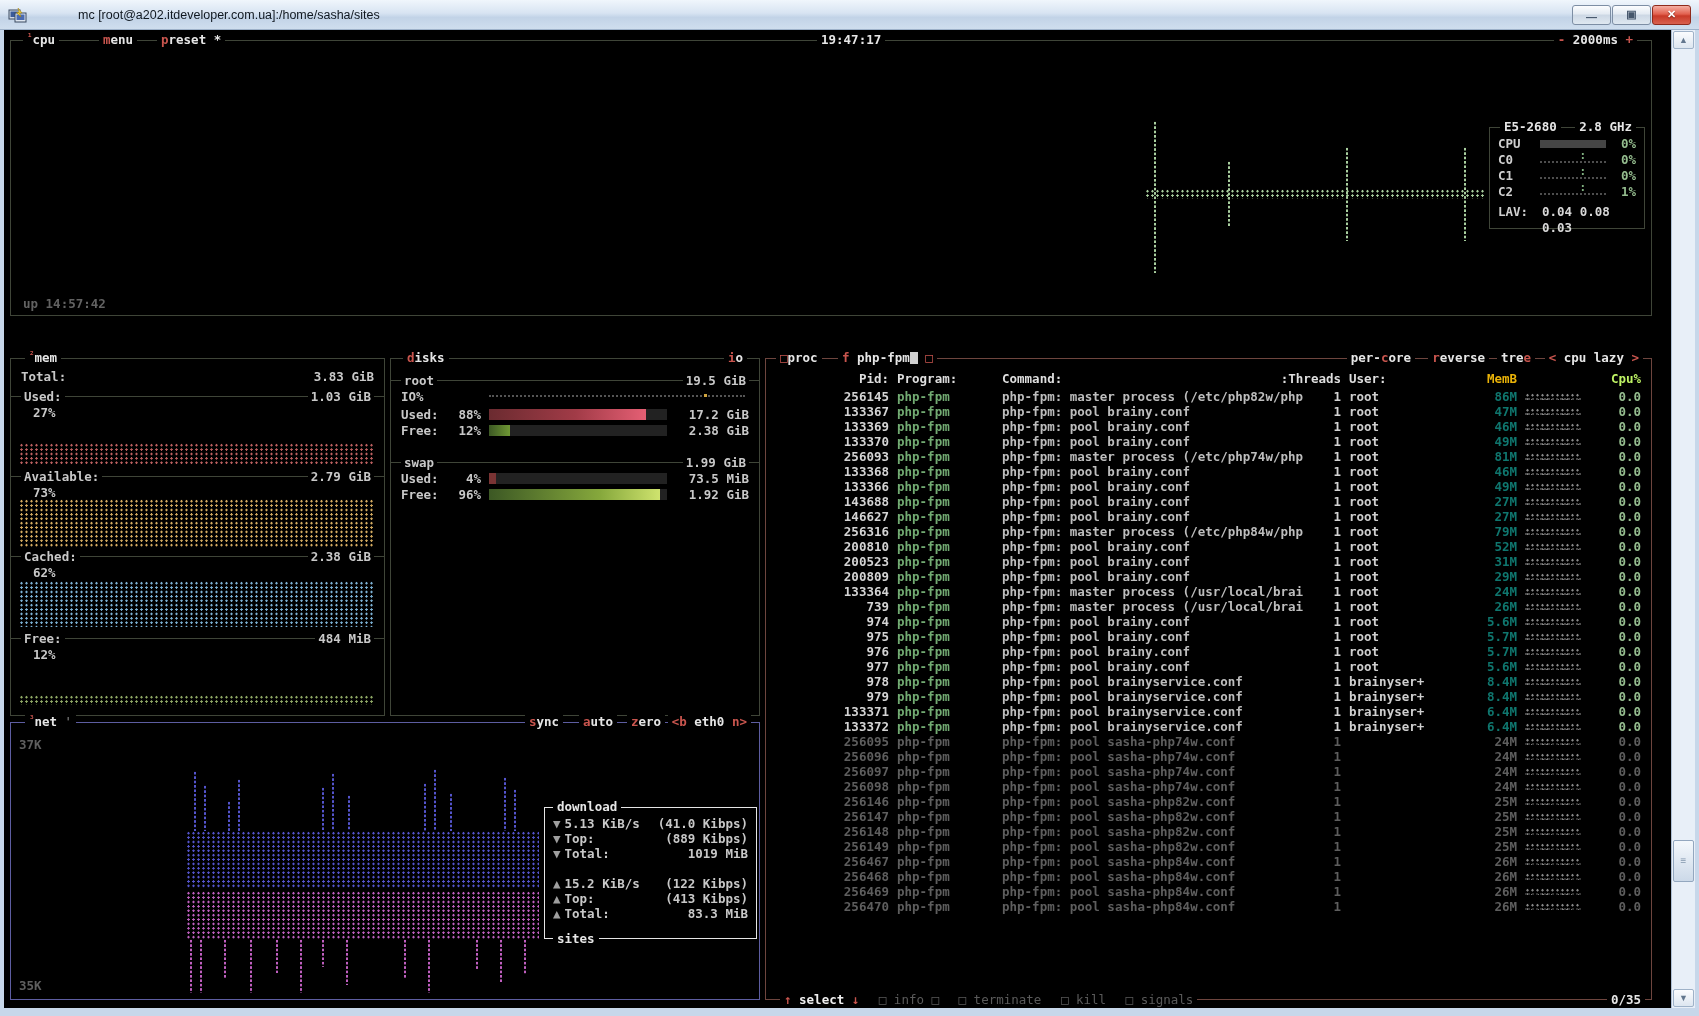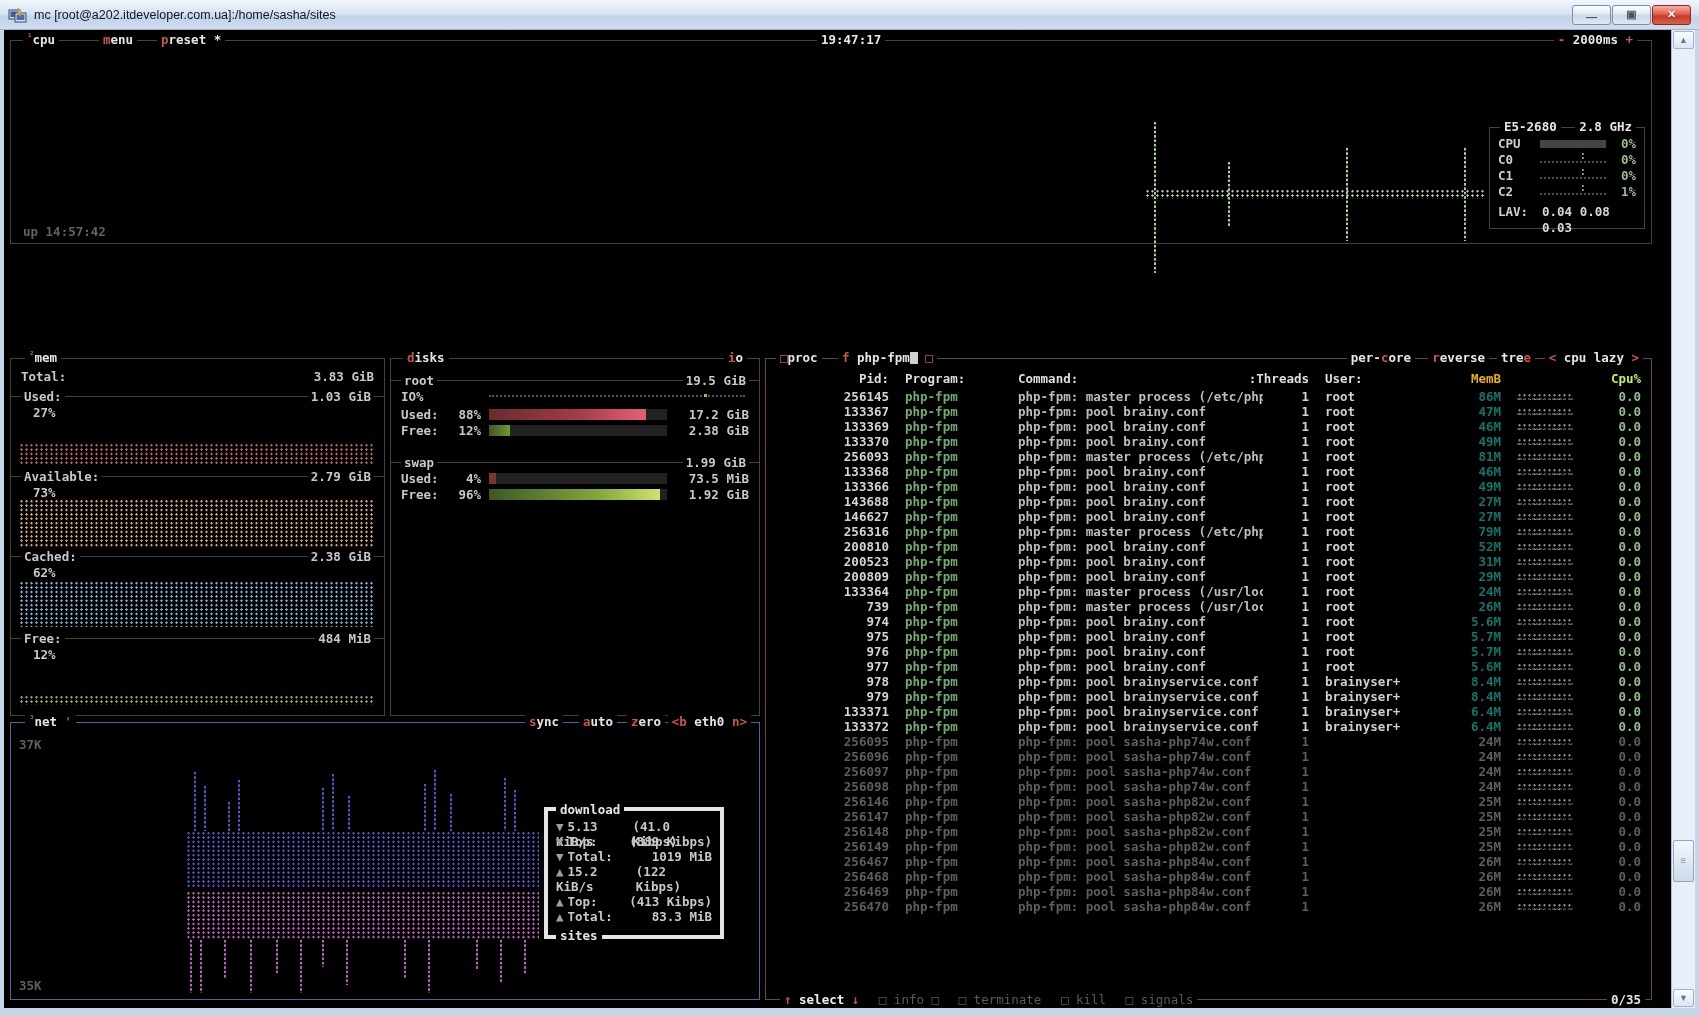--- a/index.html
+++ b/index.html
@@ -1,18 +1,18 @@
 <!DOCTYPE html>
 <html style="--hotkey: #c9554e; --text-bright: #e6e6e6; --dim: #626262; --value-green: #95bd8f; --program-green: #72ab72; --border-main: #3f4538; --border-net: #5d5da1; --border-proc: #6e453e; --meter-used: #bc6060; --meter-available: #d4ab61; --meter-cached: #7cb2d6; --meter-free: #90aa66; --net-download: #5454cd; --net-upload: #c05fc0; --cpu-graph: #a9cf9f;"><head>
 <meta charset="utf-8">
 <style>
   html,body{margin:0;padding:0;background:#8a9bb0;}
   .window{position:relative;width:1699px;height:1016px;background:#c7d7ea;font-family:"Liberation Sans",sans-serif;overflow:hidden;box-shadow:0 0 0 1px #5f7188;}
   
-  .titlebar{position:absolute;top:0;left:0;right:0;height:30px;background:linear-gradient(#f0f6fc,#d8e4f2 45%,#c2d3e7 60%,#cfdeee);border-bottom:1px solid #9db1c9;display:flex;align-items:center;padding:0 6px;box-sizing:border-box;}
+  .titlebar{position:absolute;top:0;left:0;right:0;height:30px;background:linear-gradient(#f0f6fc,#d8e4f2 45%,#c2d3e7 60%,#cfdeee);border-bottom:1px solid #9db1c9;display:flex;align-items:center;padding:0 6px;box-sizing:border-box;gap:44px;}
   .app-icon{width:20px;height:18px;margin:0 6px 0 2px;flex:0 0 auto;}
   .title-text{font-size:12.5px;color:#101820;flex:1;white-space:nowrap;overflow:hidden;}
   .winbtns{display:flex;gap:1px;margin-right:2px;}
   .wbtn{width:39px;height:20px;border:1px solid #7d8ea4;border-radius:3px;display:flex;align-items:center;justify-content:center;background:linear-gradient(#fcfdfe,#e3eaf2 45%,#ccd7e4 50%,#dfe8f1);box-sizing:border-box;cursor:default;}
   .wbtn .glyph{color:#45566b;font-size:11px;font-weight:bold;line-height:1;}
   .wbtn.min .glyph{transform:translateY(3px);}
   .wbtn.close{background:linear-gradient(#f5b0a4,#e2614f 45%,#c93a28 55%,#d8604e);border-color:#8e2a1c;}
   .wbtn.close .glyph{color:#fff;text-shadow:0 1px 1px #7a1f12;}
   
   .vscroll{position:absolute;top:30px;left:1671px;width:24px;height:978px;background:#e8eff8;border-left:1px solid #aebfd4;box-sizing:border-box;}
@@ -29,21 +29,21 @@
   .sup{color:var(--hotkey);font-size:9px;vertical-align:4px;}
   .dimtxt{color:var(--dim);}
   .green{color:var(--value-green);}
   .row{position:absolute;left:0;right:0;height:15px;line-height:15px;padding:0 10px;box-sizing:border-box;}
   .line-row{background:linear-gradient(var(--lc,#3f4538),var(--lc,#3f4538)) 0 50%/100% 1px no-repeat;display:flex;justify-content:space-between;}
   .line-row span{background:#000;padding:0 3px;}
   .rlab{position:absolute;left:10px;}.rval{position:absolute;right:10px;}
   .dots{background-image:radial-gradient(circle,var(--dc,#888) 1.05px,transparent 1.35px);background-size:5px 4.4px;}
   .vspike{position:absolute;width:4px;background-image:radial-gradient(circle,var(--dc,#888) 1.05px,transparent 1.35px);background-size:4px 4.4px;}
   
-  #cpu-box{left:6px;top:10px;width:1642px;height:204px;}
+  #cpu-box{left:6px;top:10px;width:1642px;height:276px;}
   .cpu-uptime{position:absolute;left:12px;bottom:4px;color:var(--dim);}
   #cpu-hline{position:absolute;left:1134px;top:148px;width:340px;height:10px;}
   .infobox{position:absolute;right:6px;top:86px;width:156px;height:102px;border:1px solid var(--border-main);box-sizing:border-box;background:#000;}
   .infobox .btitle{display:flex;gap:14px;}
   .irow{position:absolute;left:8px;right:8px;height:16px;line-height:16px;}
   .irow .ilab{position:absolute;left:0;color:#cfcfcf;}
   .irow .ival{position:absolute;right:0;}
   .imeter{position:absolute;left:42px;width:66px;top:4px;height:8px;}
   .imeter.solid{background:#454545;}
   .imeter.dotline{border-bottom:2px dotted #4e4e4e;height:5px;}
@@ -59,27 +59,27 @@
   .dval{position:absolute;right:10px;}
   .dbar{position:absolute;left:98px;right:92px;top:2px;height:11px;background:#222;}
   .dfill{position:absolute;left:0;top:0;bottom:0;}
   .ioline{position:absolute;left:98px;right:14px;top:6px;border-bottom:2px dotted #555;}
   .iodot{position:absolute;right:52px;top:5px;width:3px;height:3px;background:#cfa43e;}
   
   #net-box{left:6px;top:692px;width:750px;height:278px;border-color:var(--border-net);}
   #net-box .btitle,#net-box .bfoot{color:var(--text-bright);}
   .scale-lab{position:absolute;color:#5f5f5f;}
   .nband{position:absolute;}
-  .subbox{position:absolute;left:533px;top:84px;width:180px;height:132px;border:4px solid #e5e5e5;background:#000;box-sizing:border-box;}
+  .subbox{position:absolute;left:533px;top:84px;width:213px;height:132px;border:1px solid #e5e5e5;background:#000;box-sizing:border-box;}
   .srow{position:absolute;left:8px;right:8px;height:15px;line-height:15px;display:flex;justify-content:space-between;}
   .arrow{color:#9f9f9f;margin-right:4px;}
   
   #proc-box{left:761px;top:328px;width:887px;height:642px;border-color:var(--border-proc);}
   .phead{position:absolute;top:12px;left:0;right:0;color:#dedede;}
-  .prow,.phead{display:grid;grid-template-columns:115px 97px 1fr 30px 108px 52px 56px 52px;column-gap:16px;height:15px;line-height:15px;padding:0 10px 0 8px;}
+  .prow,.phead{display:grid;grid-template-columns:115px 97px 1fr 30px 108px 52px 56px 52px;column-gap:8px;height:15px;line-height:15px;padding:0 10px 0 8px;}
   .prows{position:absolute;top:30px;left:0;right:0;}
   .c{white-space:nowrap;overflow:hidden;}
   .c.pid{text-align:right;color:#d4d4d4;}
   .c.prog{color:var(--program-green);}
   .c.cmd{color:#bdbdbd;}
   .c.th{text-align:right;color:#d4d4d4;}
   .c.usr{color:#cfcfcf;}
   .c.mem{text-align:right;color:#0f766e;}
   .c.dots{align-self:center;height:5px;border-bottom:2px dotted #4a4a4a;}
   .c.cpu{text-align:right;color:var(--value-green);}

